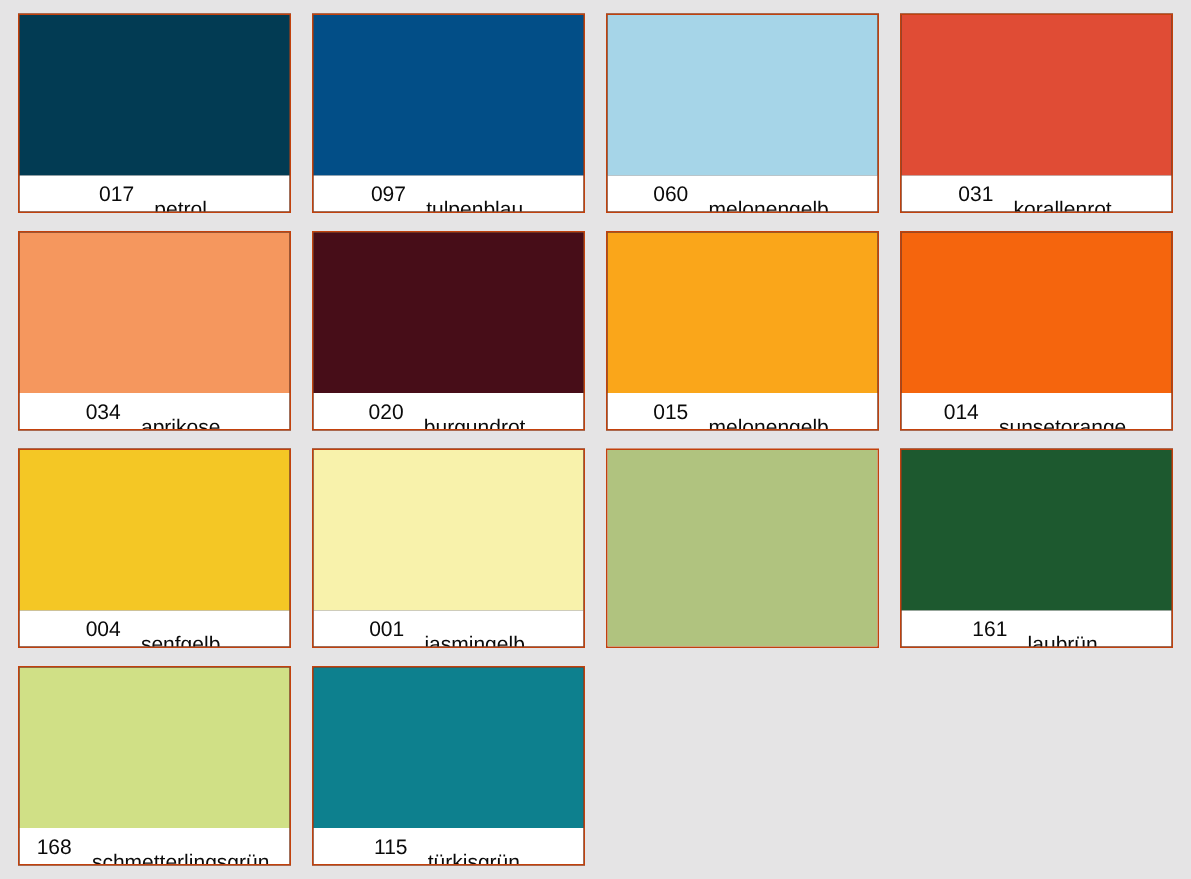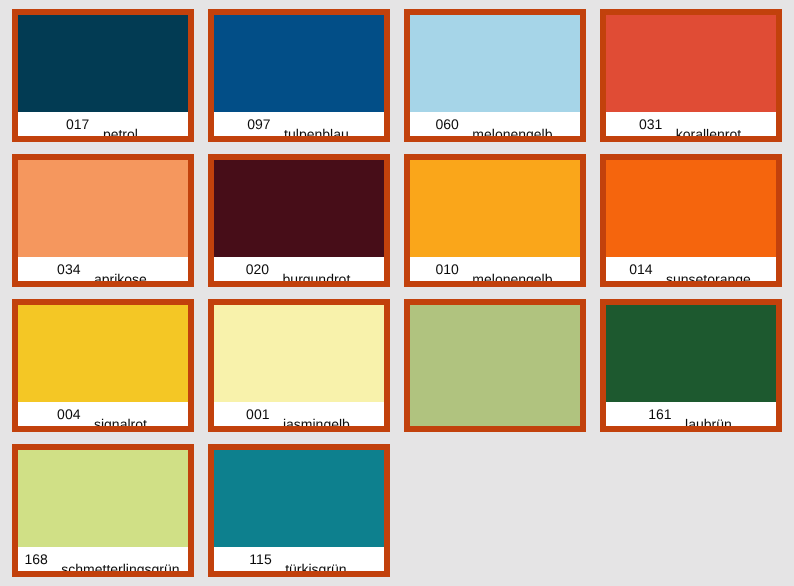--- a/index.html
+++ b/index.html
@@ -17,21 +17,21 @@
     width:770px;height:567px;
     display:grid;
     grid-template-columns:repeat(4,182px);
     grid-template-rows:repeat(4,133px);
     column-gap:14px;
     row-gap:12px;
   }
   .swatch-card{
     position:relative;
     box-sizing:border-box;
-    border:6px solid #c2410c;
+    border:1px solid #c2410c;
     background:#404040;
     display:flex;
     flex-direction:column;
     overflow:hidden;
   }
   .swatch-color{
     flex:1 1 auto;
   }
   .swatch-label{
     height:24px;
@@ -101,36 +101,36 @@
   <div class="swatch-card">
     <div class="swatch-color" style="background-color: rgb(71, 13, 24);"></div>
     <div class="swatch-label">
         <span class="swatch-code">020</span>
         <span class="swatch-name">burgundrot</span>
       </div>
   </div>
   <div class="swatch-card">
     <div class="swatch-color" style="background-color: rgb(250, 166, 26);"></div>
     <div class="swatch-label">
-        <span class="swatch-code">010</span>
+        <span class="swatch-code">015</span>
         <span class="swatch-name">melonengelb</span>
       </div>
   </div>
   <div class="swatch-card">
     <div class="swatch-color" style="background-color: rgb(245, 101, 13);"></div>
     <div class="swatch-label">
         <span class="swatch-code">014</span>
         <span class="swatch-name">sunsetorange</span>
       </div>
   </div>
   <div class="swatch-card">
     <div class="swatch-color" style="background-color: rgb(244, 199, 37);"></div>
     <div class="swatch-label">
         <span class="swatch-code">004</span>
-        <span class="swatch-name">signalrot</span>
+        <span class="swatch-name">senfgelb</span>
       </div>
   </div>
   <div class="swatch-card">
     <div class="swatch-color" style="background-color: rgb(248, 242, 171);"></div>
     <div class="swatch-label">
         <span class="swatch-code">001</span>
         <span class="swatch-name">jasmingelb</span>
       </div>
   </div>
   <div class="swatch-card">

